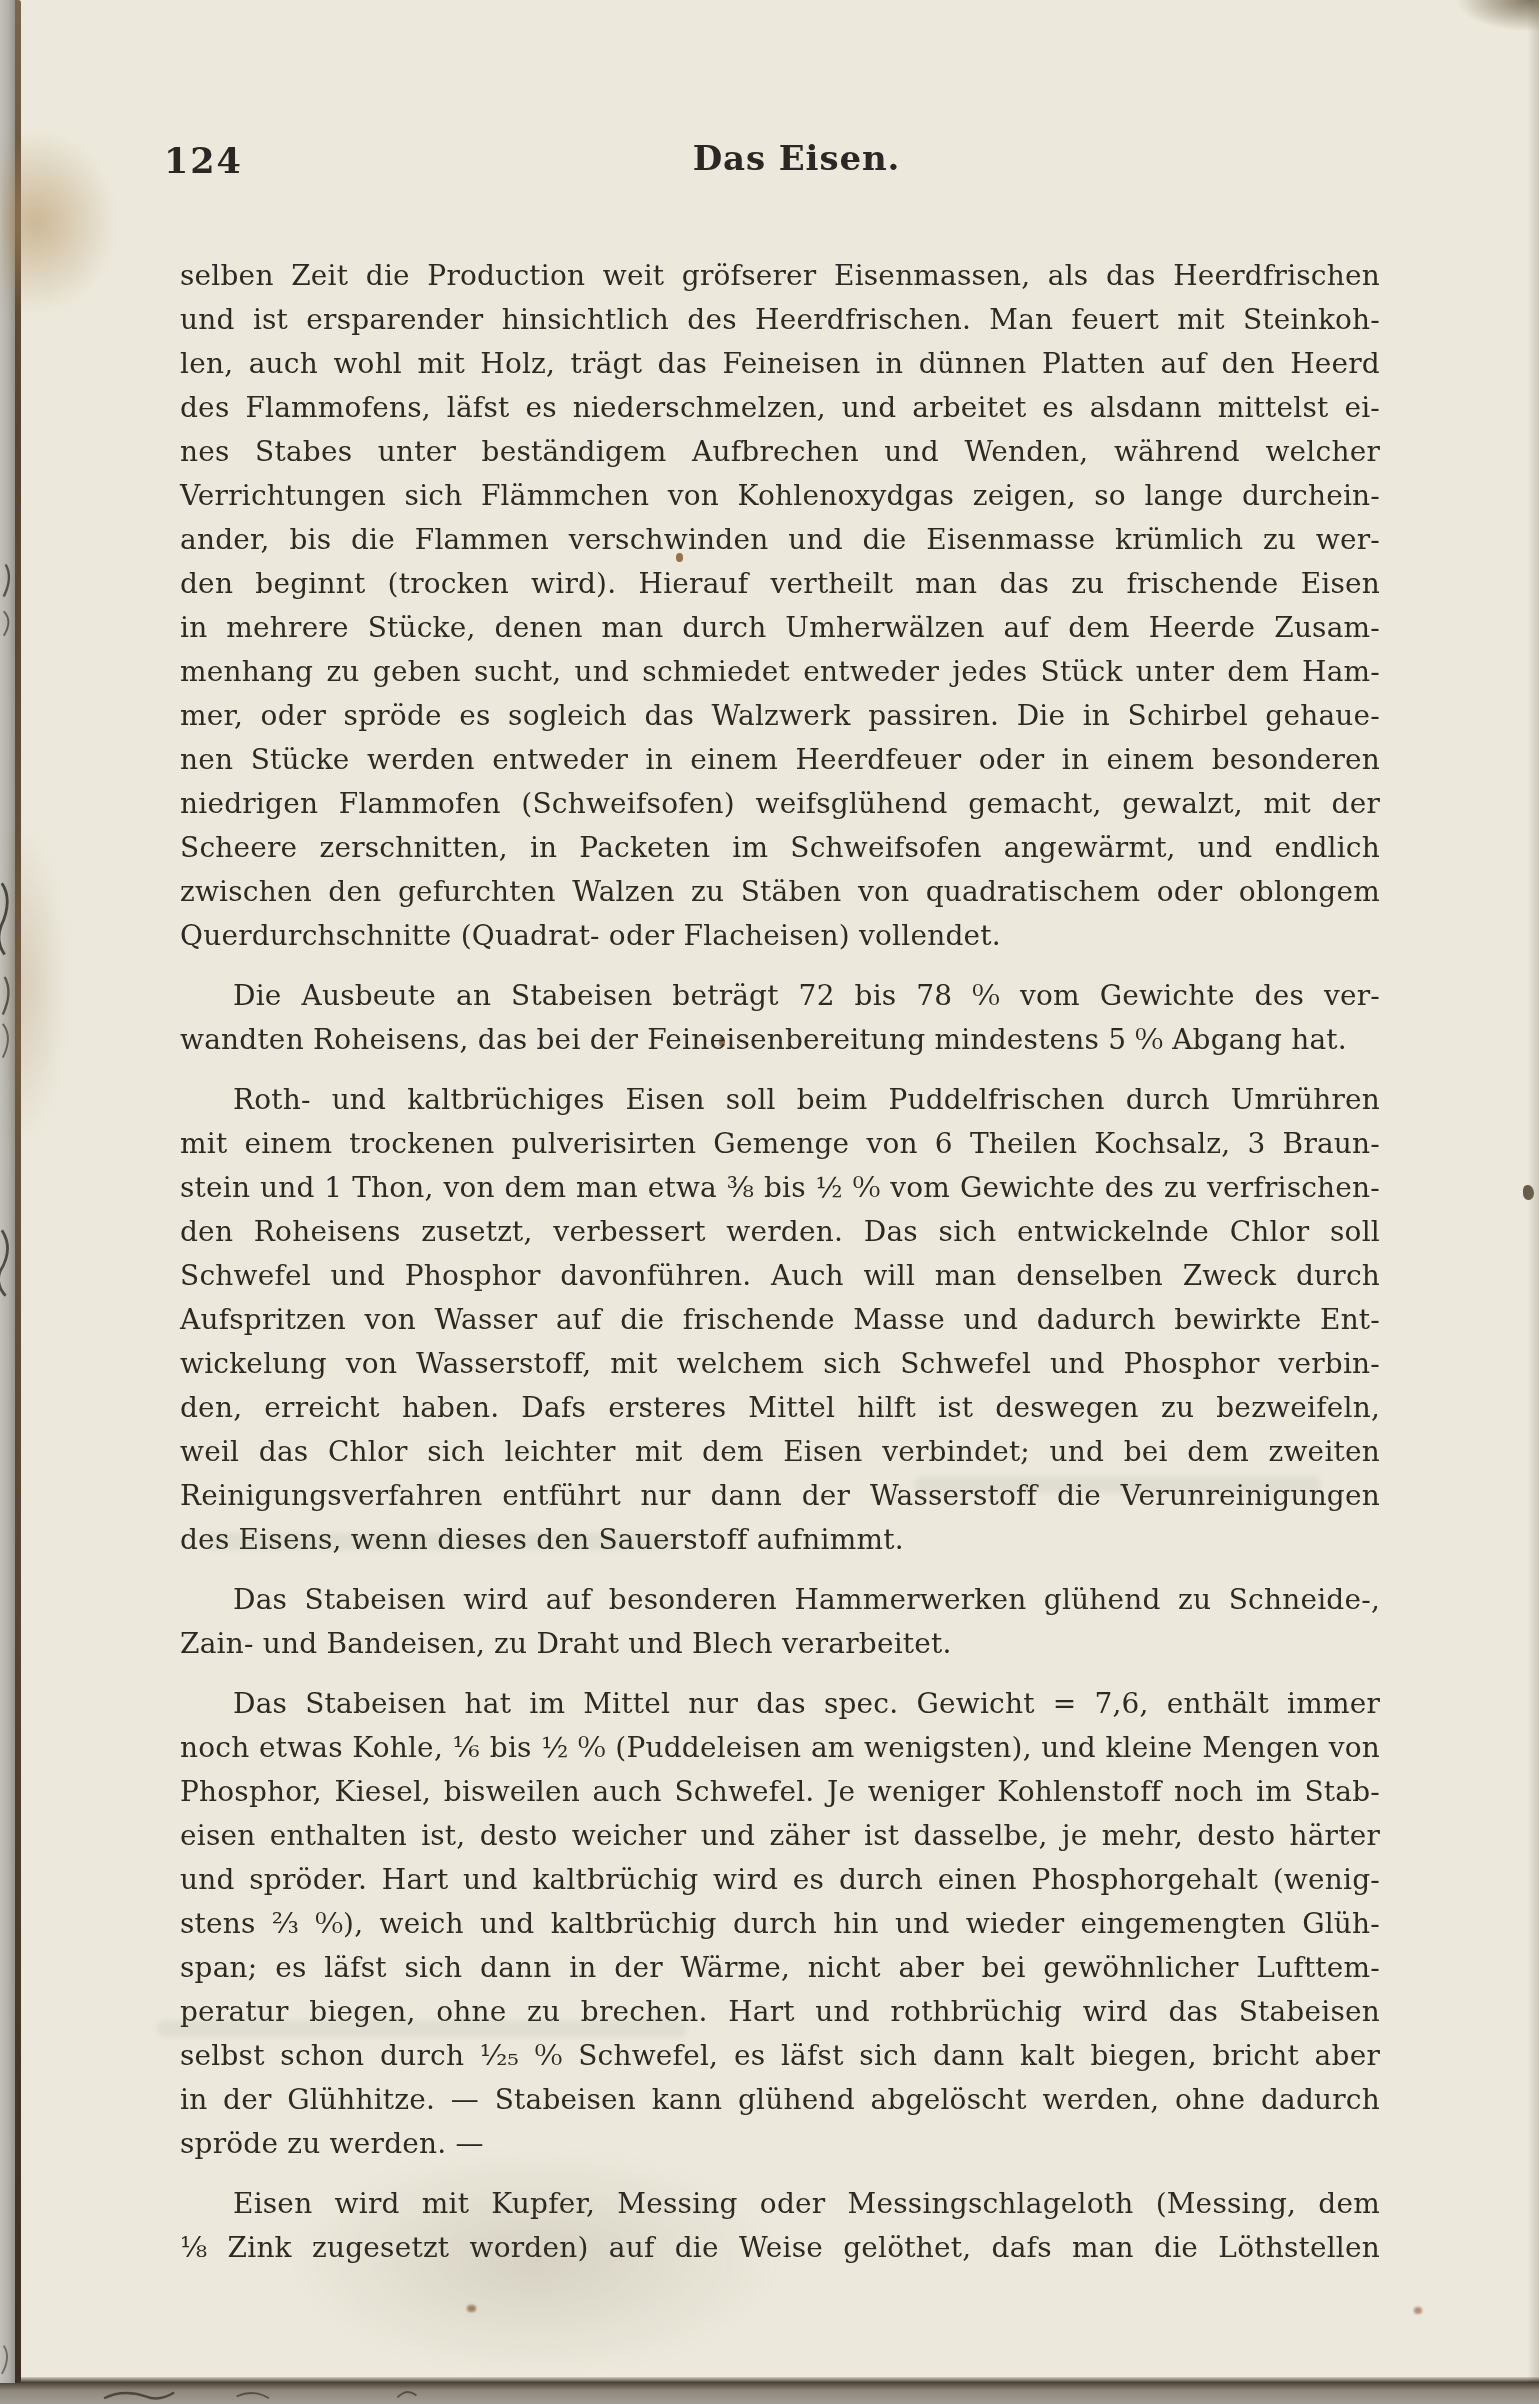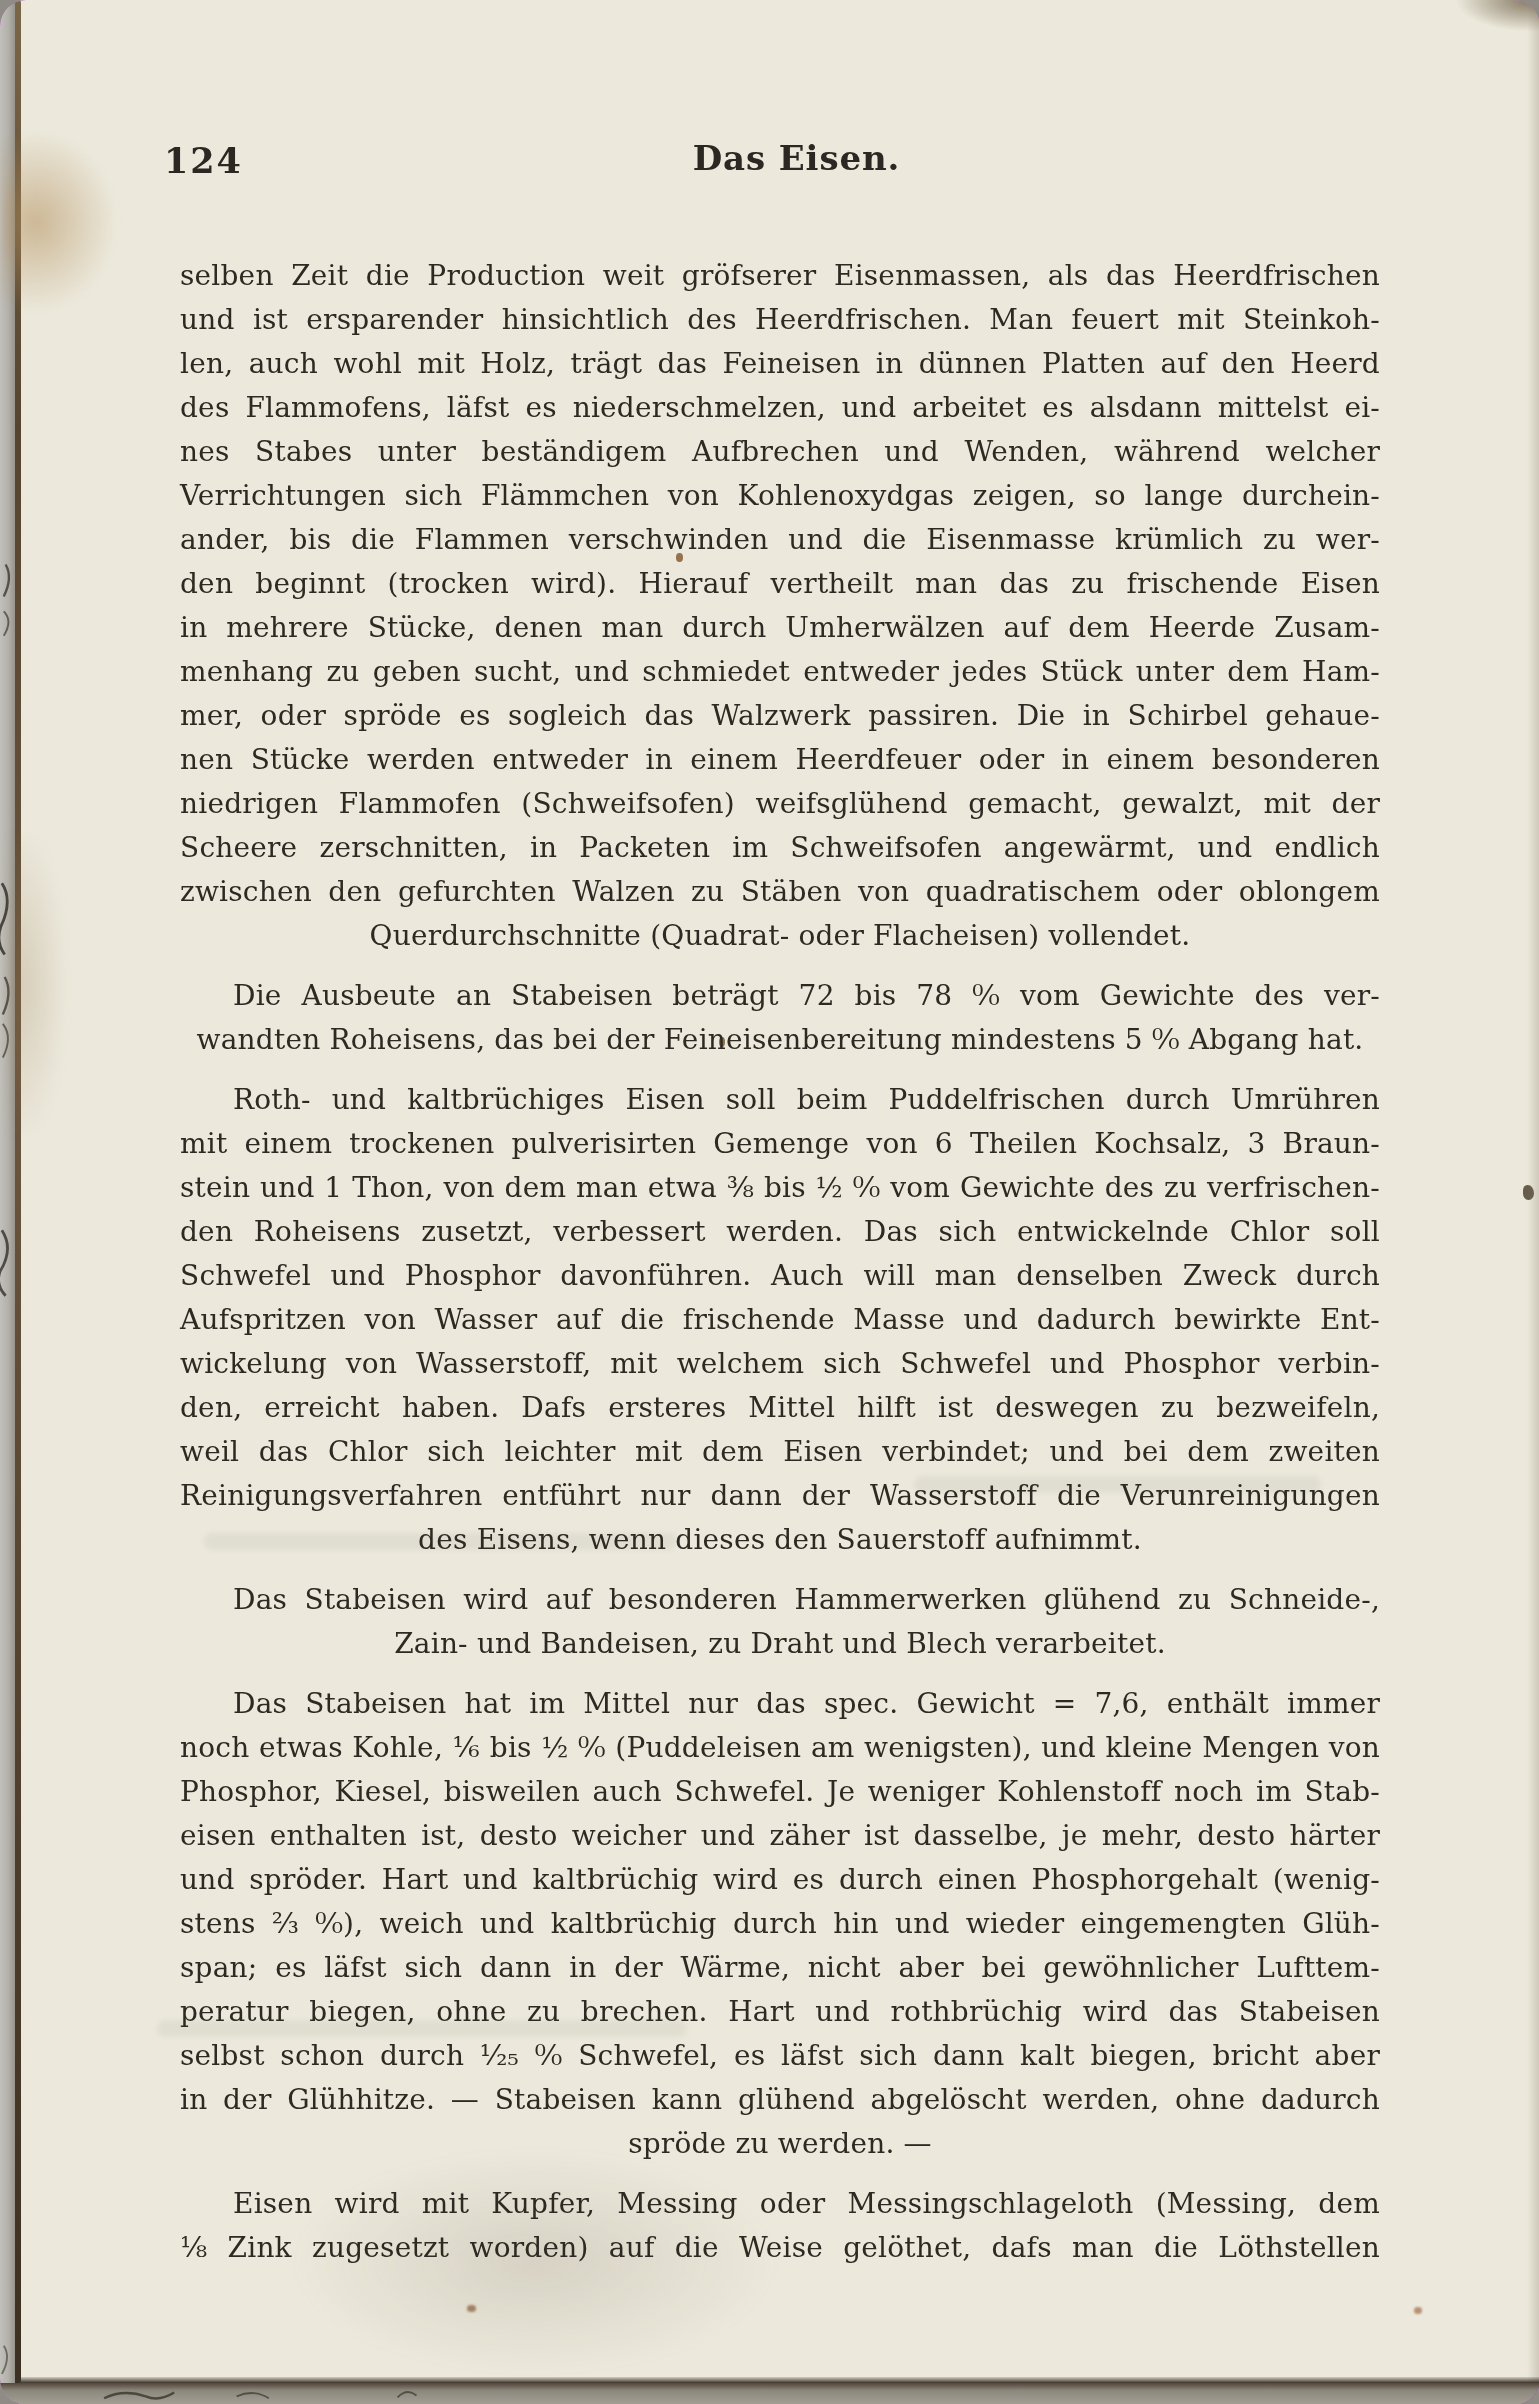--- a/index.html
+++ b/index.html
@@ -1,20 +1,19 @@
 <!DOCTYPE html>
 <html style="font-size:15px"><head>
 <meta charset="utf-8">
 <style>
   html,body { margin:0; padding:0; background:#8f8c86; }
   .scan {
     position:relative; width:1540px; height:2405px; overflow:hidden;
     background:#a21caf;
     font-family:"DejaVu Serif","Liberation Serif",serif;
-    border-radius:26px;
   }
   
   .prev-edge {
     position:absolute; left:0; top:0; width:15px; height:2405px;
     background:linear-gradient(90deg,#c2c0ba 0%,#b3b1aa 55%,#97948c 100%);
   }
   .prev-edge svg { position:absolute; left:0; top:0; }
   
   .page {
     position:absolute; left:15px; top:0; width:1525px; height:2383px;
@@ -88,21 +87,21 @@
     font-size:34px; font-weight:bold; color:#2b2722; letter-spacing:0.9px;
   }
   
   .page-text {
     position:absolute; left:149px; top:238px; width:1232px;
     font-size:28px; line-height:44px; color:#2e2a23;
     letter-spacing:0.2px; text-rendering:optimizeLegibility;
   }
   .para { margin:16px; }
   .para.indent .line:first-child { padding-left:53px; }
-  .line { text-align:center; white-space:normal; }
+  .line { text-align:left; white-space:normal; }
   .line.just { text-align:justify; text-align-last:justify; }
 </style>
 </head>
 <body>
 
 <div class="scan">
 
   <div class="prev-edge">
     <svg width="15" height="2405" viewBox="0 0 16 2541">
       <path d="M6,590 q8,14 -2,34" stroke="#3c382e" stroke-width="2.5" fill="none" opacity=".8"></path>

